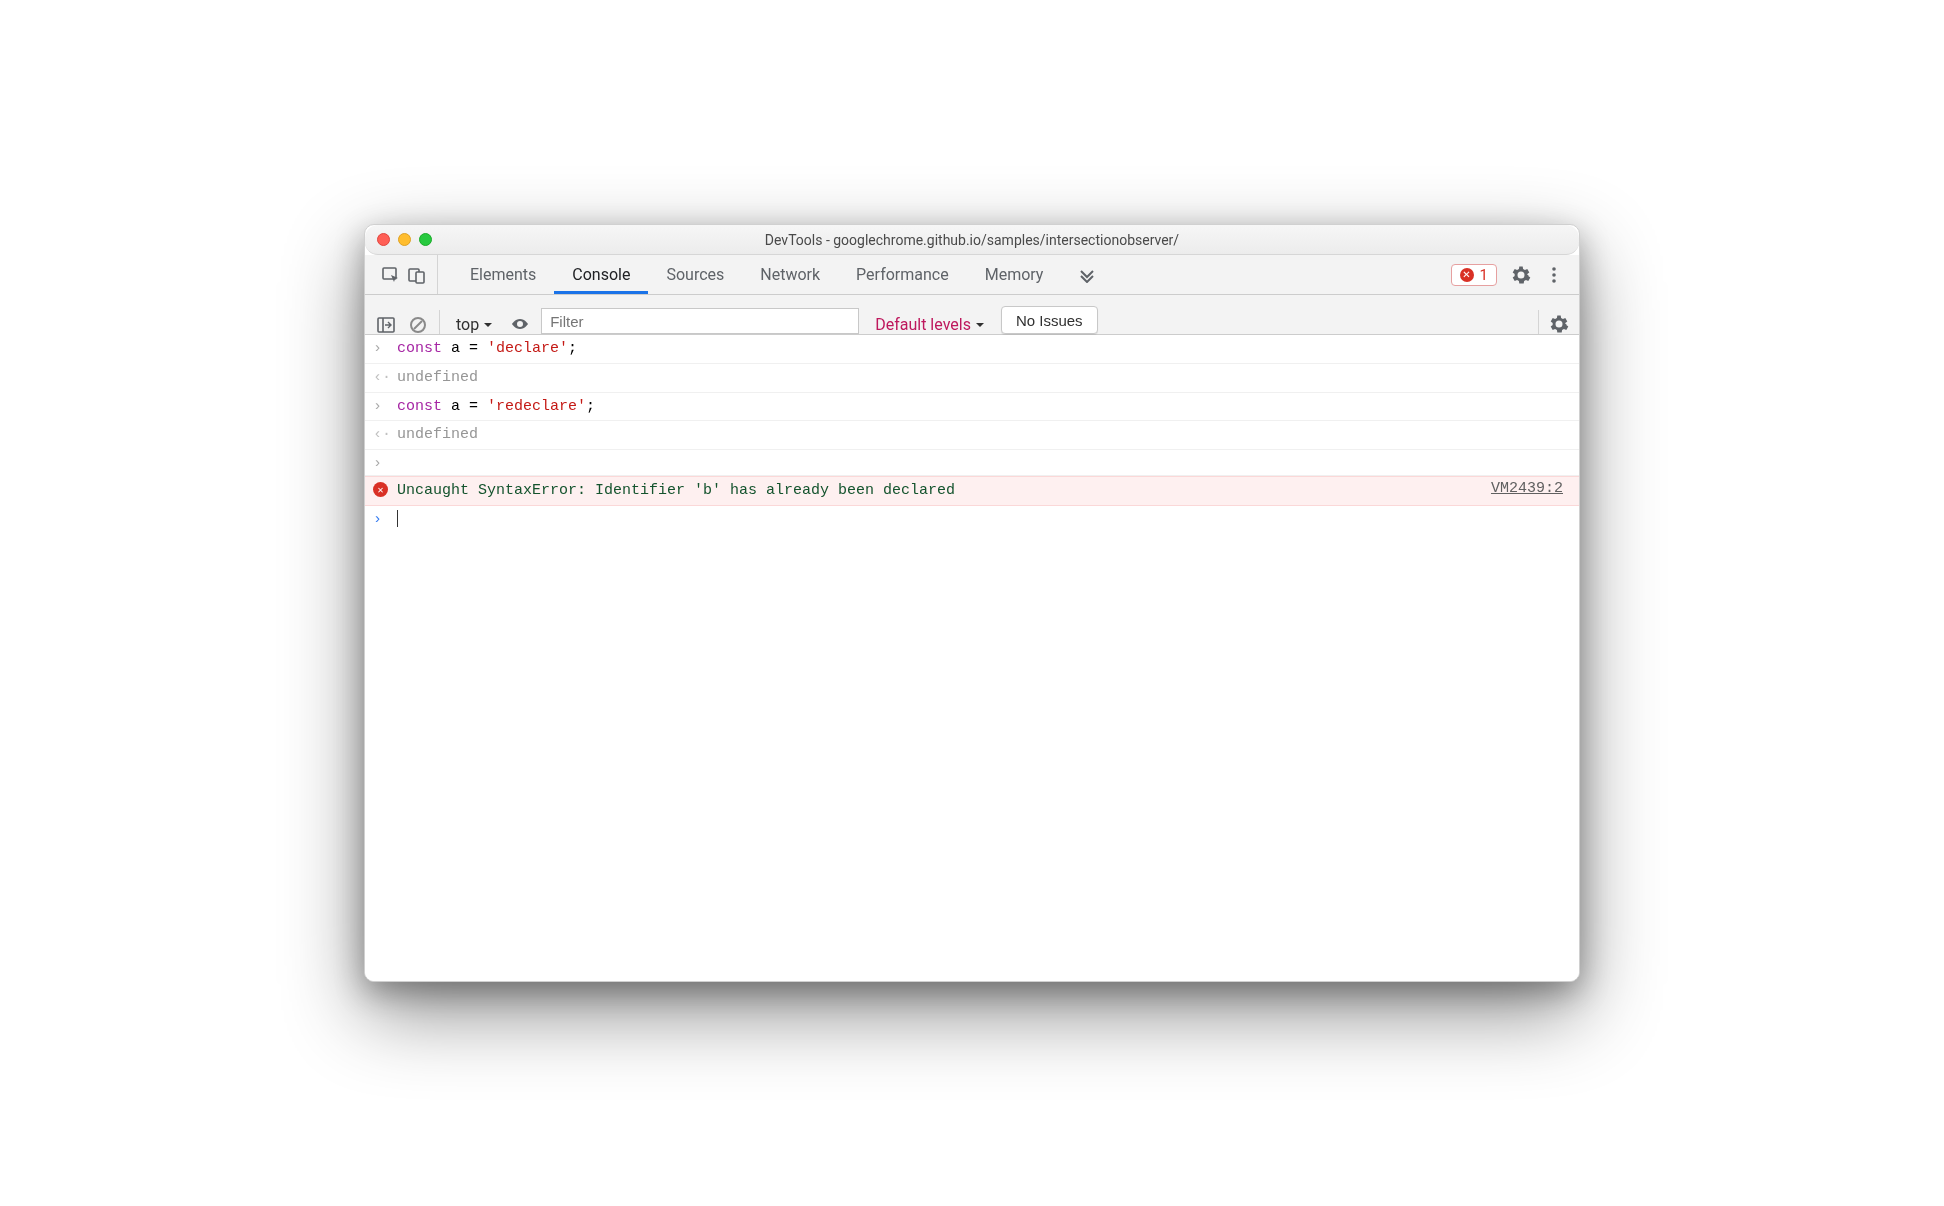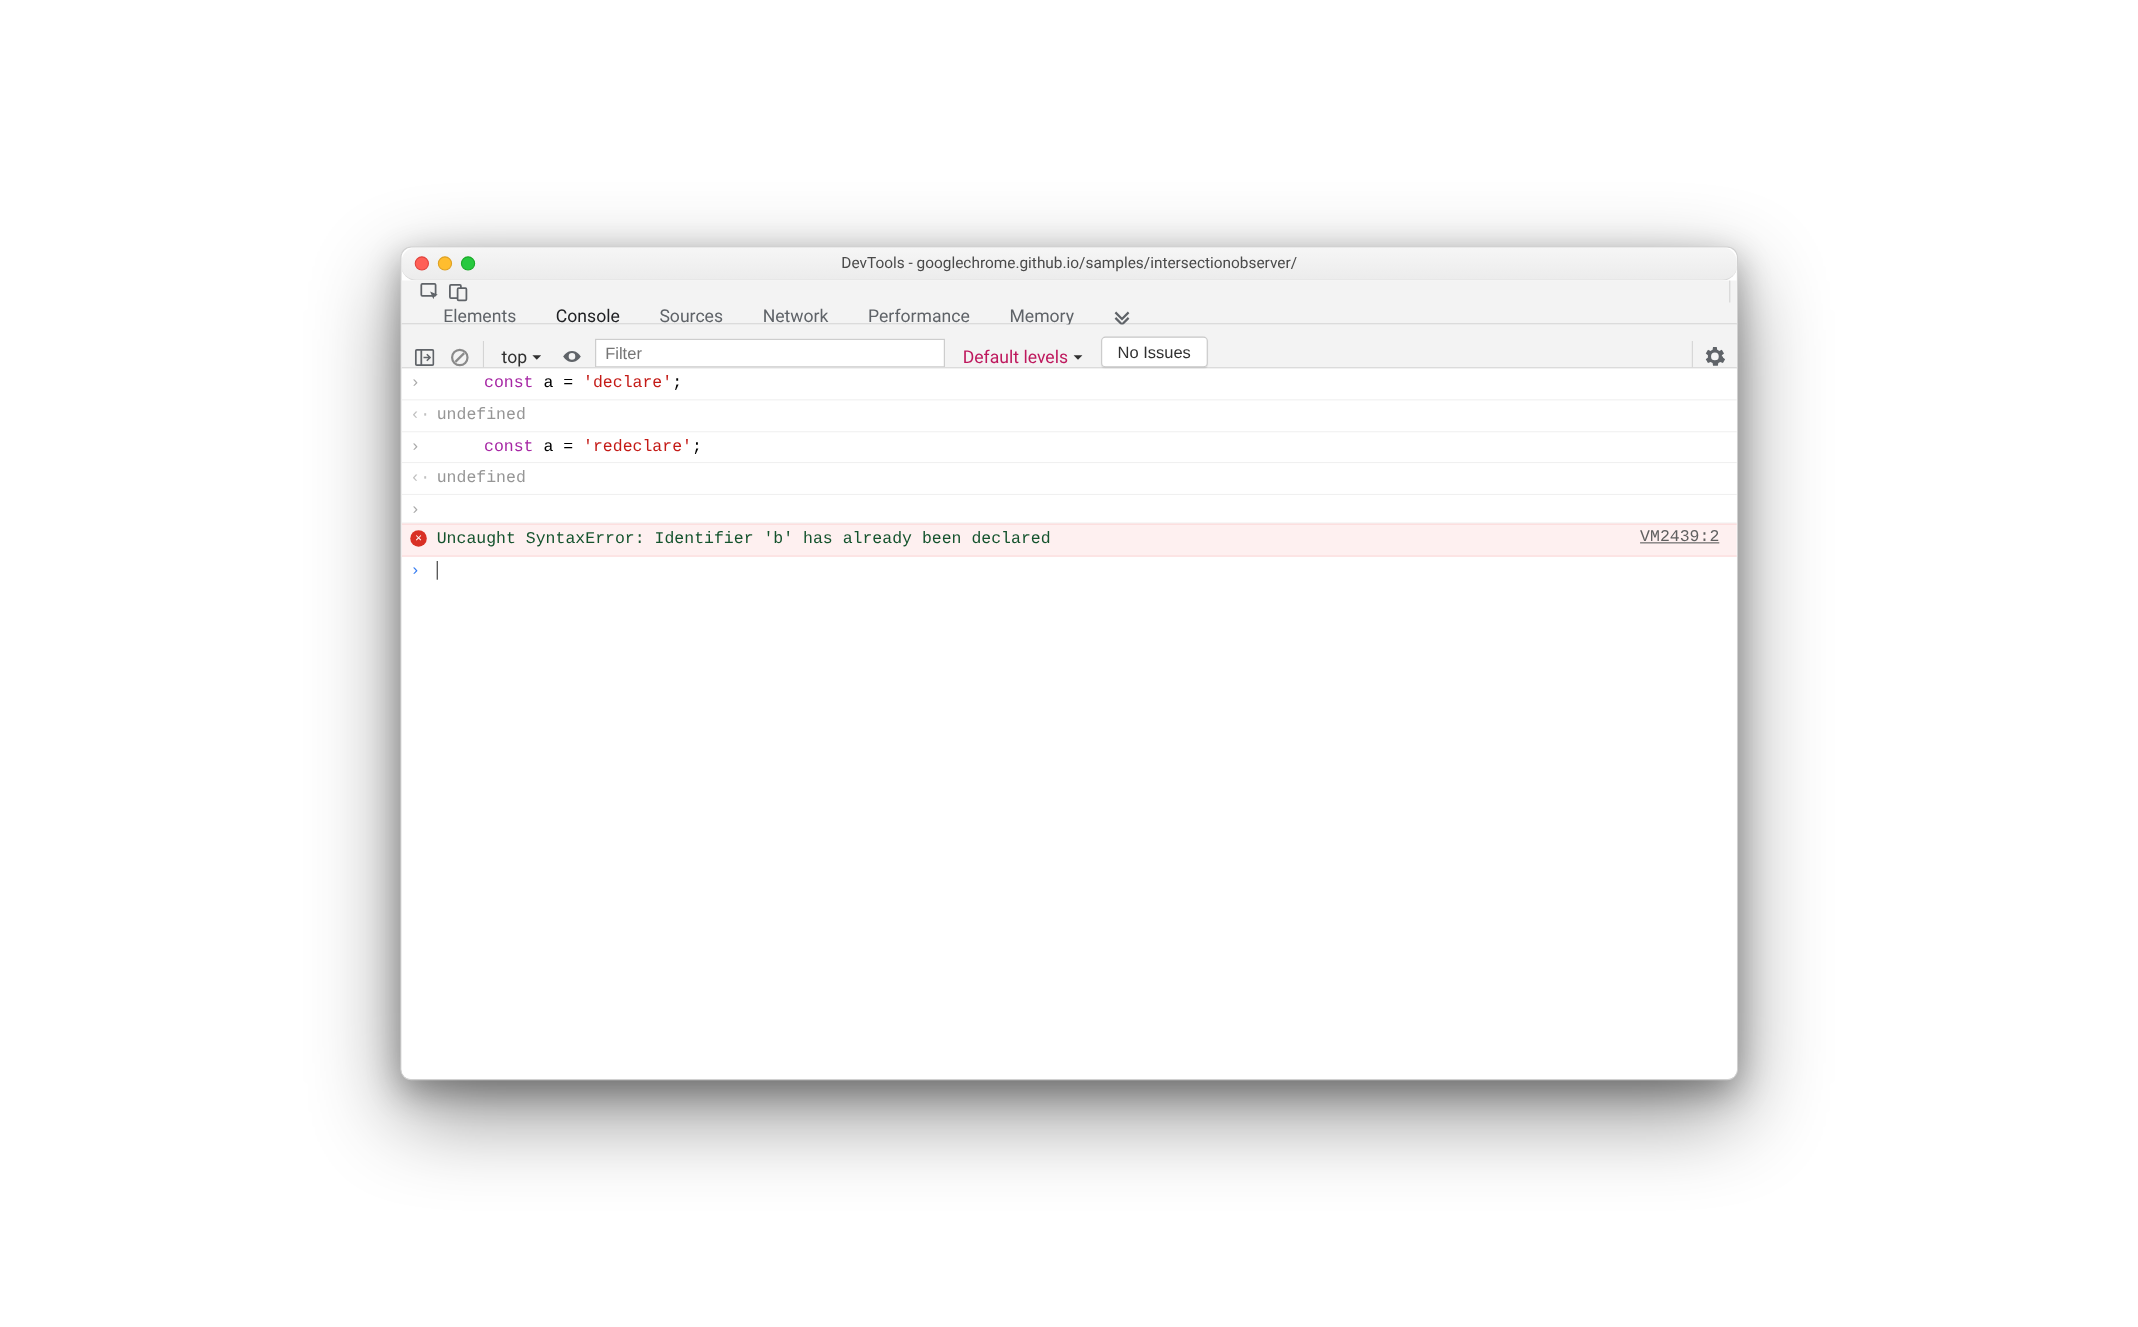--- a/index.html
+++ b/index.html
@@ -46,21 +46,20 @@
   color: #4a4a4a;
   pointer-events: none;
 }
 .tabbar {
   height: 40px;
   background: #f3f3f3;
   border-bottom: 1px solid #cccccc;
   display: flex;
   align-items: stretch;
   padding: 0 6px;
-  flex-direction: column;
 }
 .tb-left { display: flex; align-items: center; gap: 6px; padding: 0 10px; border-right: 1px solid #d4d4d4; }
 .tb-icon { width: 20px; height: 20px; display: flex; align-items: center; justify-content: center; color: #5f6368; }
 .tabs { display: flex; align-items: stretch; flex: 1; padding-left: 14px; }
 .tab {
   display: flex; align-items: center;
   padding: 0 18px;
   font-size: 16px;
   color: #5f6368;
   cursor: pointer;
@@ -139,21 +138,21 @@
   justify-content: flex-start;
   padding-top: 2px;
 }
 .gutter .arr-in { color: #a9a9a9; }
 .gutter .arr-out { color: #c0c0c0; }
 .gutter .arr-blue { color: #367cf1; }
 .gutter .err { width: 15px; height: 15px; border-radius: 50%; background: #d93025; color: #fff; font-size: 10px; display: flex; align-items: center; justify-content: center; }
 .content { flex: 1; white-space: pre; line-height: 1.45; }
 .link-col { padding-right: 8px; }
 .src-link { color: #606060; text-decoration: underline; cursor: pointer; }
-.kw { color: #a626a4; margin-left: 43px; }
+.kw { color: #a626a4; }
 .str { color: #c41a16; }
 .undef { color: #969696; }
 .errtxt { color: #14532d; }
 .cursor { display: inline-block; width: 1px; height: 17px; background: #333; vertical-align: middle; }
 .row.prompt { border-bottom: none; }
 svg { display: block; }
 </style>
 </head>
 <body>
 

